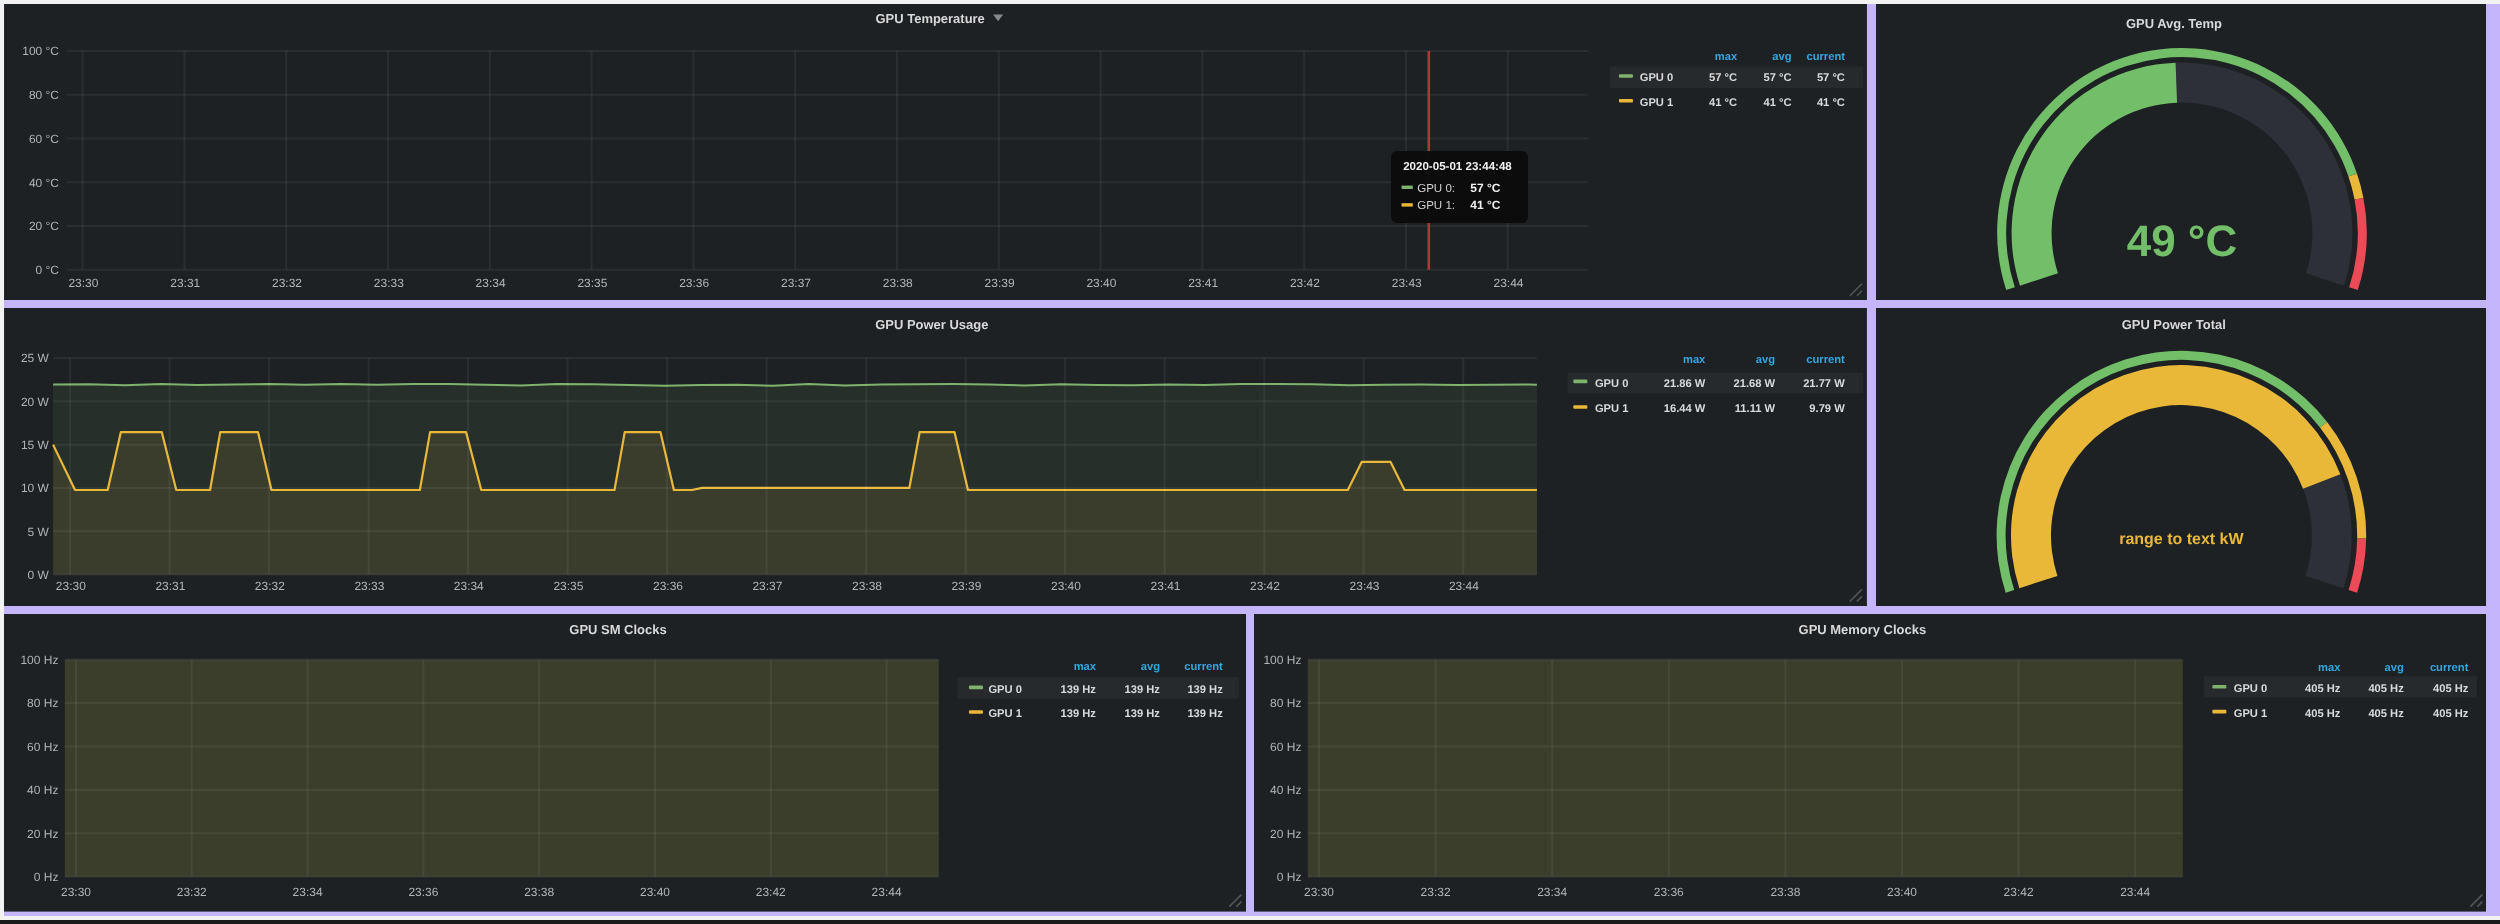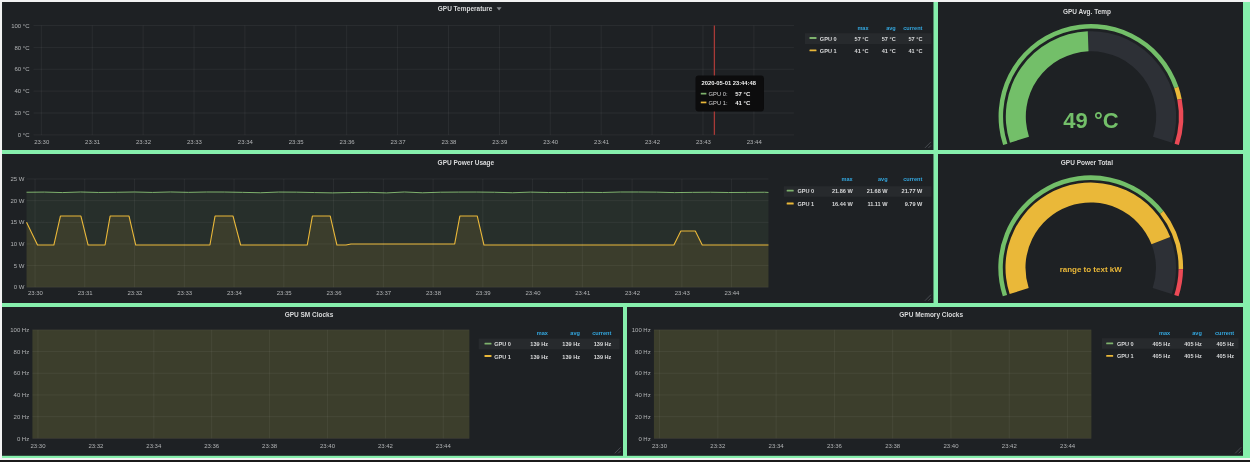--- a/index.html
+++ b/index.html
@@ -1,12 +1,12 @@
 <!DOCTYPE html>
-<html><head><meta charset="utf-8"><style>html,body{margin:0;padding:0;background:#1b1b1b;}#wrap{position:relative;width:1250px;height:462px;background:#86efac;overflow:hidden;font-family:"Liberation Sans",sans-serif;}.b{position:absolute;background:#f2f2f2;z-index:10;}</style></head><body>
+<html><head><meta charset="utf-8"><style>html,body{margin:0;padding:0;background:#1b1b1b;}#wrap{position:relative;width:1250px;height:462px;background:#c4b5fd;overflow:hidden;font-family:"Liberation Sans",sans-serif;}.b{position:absolute;background:#f2f2f2;z-index:10;}</style></head><body>
 <div id="wrap">
     <svg style="position:absolute;left:2px;top:2px" width="931.5" height="148.4" viewBox="0 0 931.5 148.4" font-family="Liberation Sans, sans-serif">
       <rect width="931.5" height="148.4" fill="#1e2124"></rect>
       <text x="463.1" y="9.5" font-size="6.5" fill="#d8d9da" text-anchor="middle" font-weight="bold">GPU Temperature</text>
       <path d="M494.55 5.2 l5 0 l-2.5 3.4 z" fill="#85888c"></path>
       <line x1="31.5" y1="23.50" x2="792.0" y2="23.50" stroke="rgba(255,255,255,0.06)" stroke-width="1"></line>
       <line x1="31.5" y1="45.38" x2="792.0" y2="45.38" stroke="rgba(255,255,255,0.06)" stroke-width="1"></line>
       <line x1="31.5" y1="67.26" x2="792.0" y2="67.26" stroke="rgba(255,255,255,0.06)" stroke-width="1"></line>
       <line x1="31.5" y1="89.14" x2="792.0" y2="89.14" stroke="rgba(255,255,255,0.06)" stroke-width="1"></line>
       <line x1="31.5" y1="111.02" x2="792.0" y2="111.02" stroke="rgba(255,255,255,0.06)" stroke-width="1"></line>

